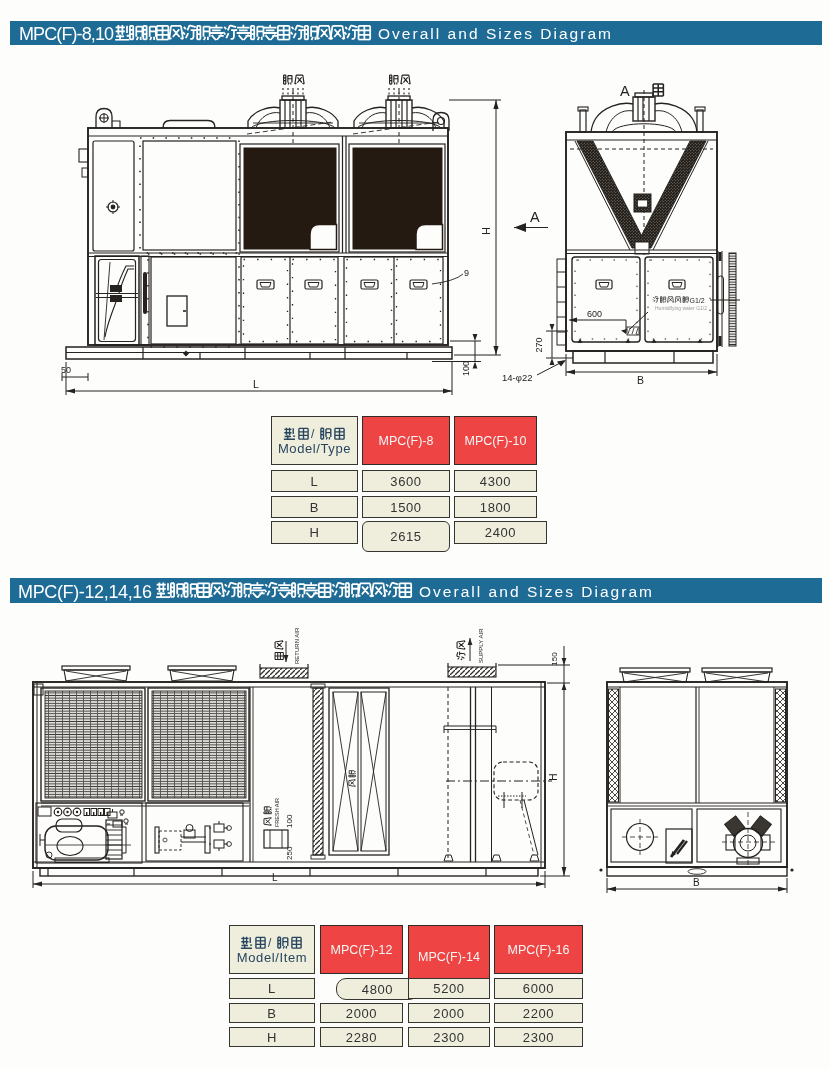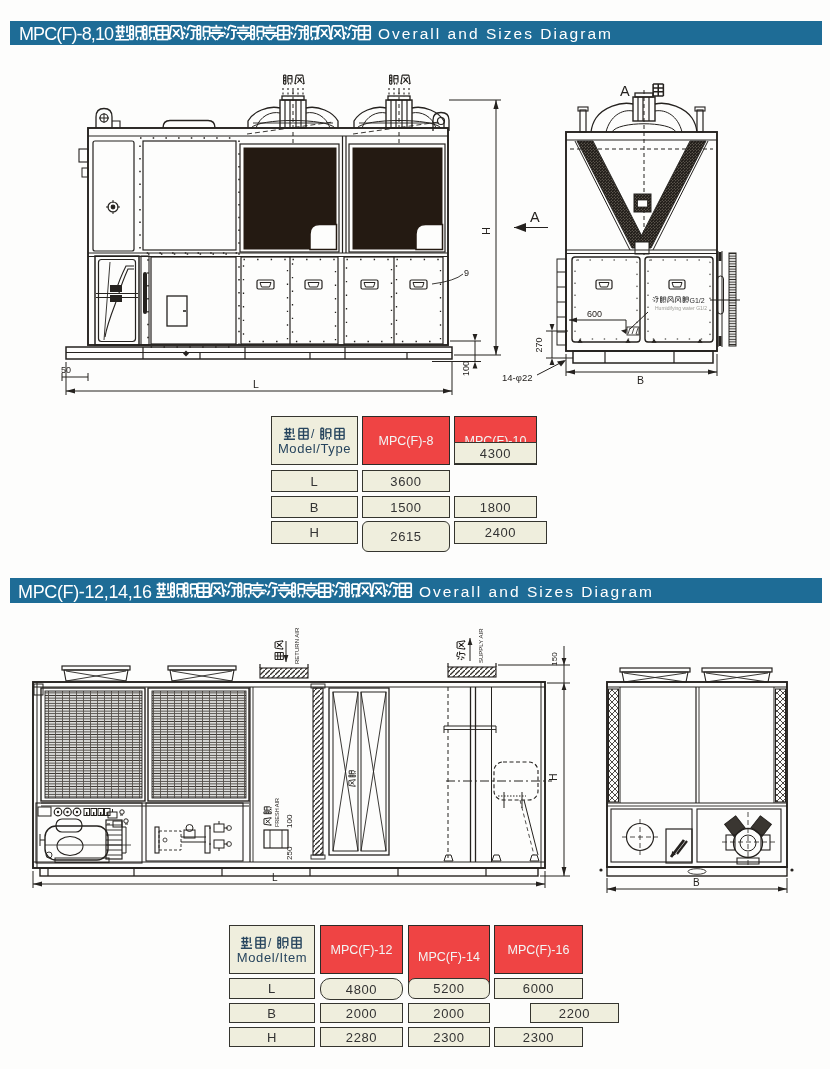--- a/index.html
+++ b/index.html
@@ -473,21 +473,21 @@
         </svg>
         <span>Model/Type</span>
       </div>
 
 <div class="hcell" style="left:362px;top:416px;width:88px;height:49px;">MPC(F)-8</div>
 
 <div class="hcell" style="left:454px;top:416px;width:83px;height:49px;">MPC(F)-10</div>
 
 <div class="cell" style="left:271px;top:470px;width:87px;height:22px;">L</div>
 <div class="cell" style="left:362px;top:470px;width:88px;height:22px;text-align:right;">3600</div>
-<div class="cell" style="left:454px;top:442px;width:83px;height:22px;">4300</div>
+<div class="cell" style="left:454px;top:470px;width:83px;height:22px;">4300</div>
 
 <div class="cell" style="left:271px;top:496px;width:87px;height:22px;">B</div>
 <div class="cell" style="left:362px;top:496px;width:88px;height:22px;">1500</div>
 <div class="cell" style="left:454px;top:496px;width:83px;height:22px;">1800</div>
 
 <div class="cell" style="left:271px;top:521px;width:87px;height:23px;">H</div>
 <div class="cell" style="left:362px;top:521px;width:88px;height:31px;border-radius:6px;">2615</div>
 <div class="cell" style="left:454px;top:521px;width:93px;height:23px;">2400</div>
 </div>
 
@@ -812,28 +812,28 @@
         <span>Model/Item</span>
       </div>
 
 <div class="hcell" style="left:320px;top:925px;width:83px;height:49px;">MPC(F)-12</div>
 
 <div class="hcell" style="left:408px;top:925px;width:82px;height:64px;">MPC(F)-14</div>
 
 <div class="hcell" style="left:494px;top:925px;width:89px;height:49px;">MPC(F)-16</div>
 
 <div class="cell" style="left:229px;top:978px;width:86px;height:21px;">L</div>
-<div class="cell" style="left:320px;top:978px;width:83px;height:22px;border-radius:10px;">4800</div>
-<div class="cell" style="left:408px;top:978px;width:82px;height:21px;border-radius:7px;">5200</div>
+<div class="cell" style="left:336px;top:978px;width:83px;height:22px;border-radius:10px;">4800</div>
+<div class="cell" style="left:408px;top:978px;width:82px;height:21px;">5200</div>
 <div class="cell" style="left:494px;top:978px;width:89px;height:21px;">6000</div>
 
 <div class="cell" style="left:229px;top:1003px;width:86px;height:20px;">B</div>
 <div class="cell" style="left:320px;top:1003px;width:83px;height:20px;">2000</div>
 <div class="cell" style="left:408px;top:1003px;width:82px;height:20px;">2000</div>
-<div class="cell" style="left:494px;top:1003px;width:89px;height:20px;margin-left:36px;">2200</div>
+<div class="cell" style="left:494px;top:1003px;width:89px;height:20px;">2200</div>
 
 <div class="cell" style="left:229px;top:1027px;width:86px;height:20px;">H</div>
 <div class="cell" style="left:320px;top:1027px;width:83px;height:20px;">2280</div>
 <div class="cell" style="left:408px;top:1027px;width:82px;height:20px;">2300</div>
 <div class="cell" style="left:494px;top:1027px;width:89px;height:20px;">2300</div>
 </div>
 
 </div>
 
 </body></html>

